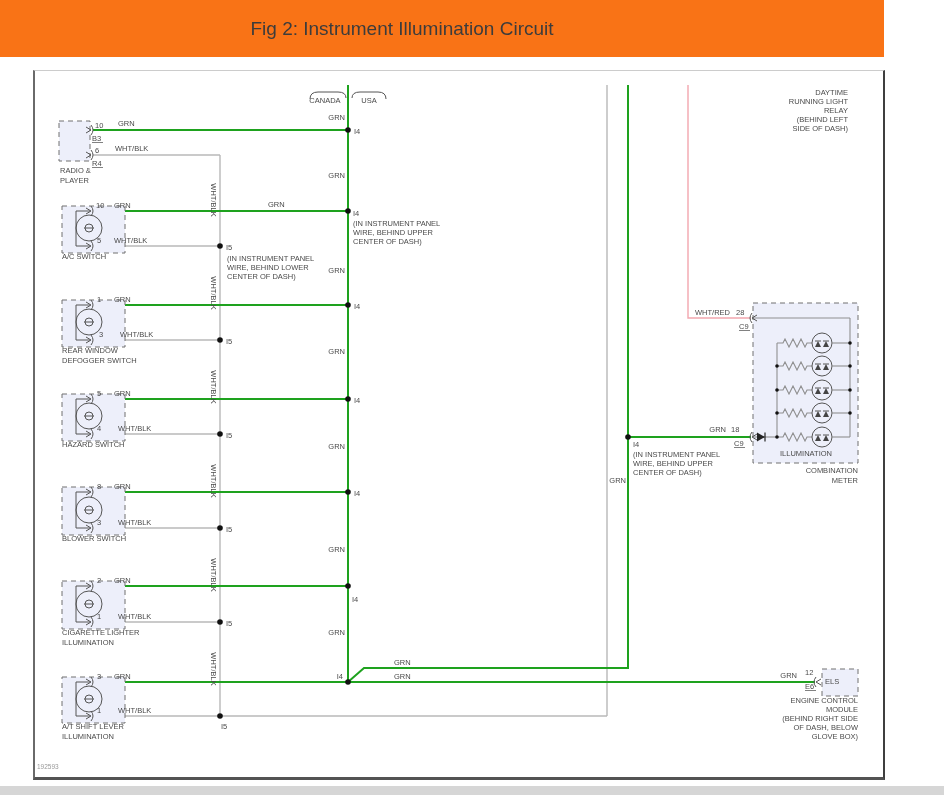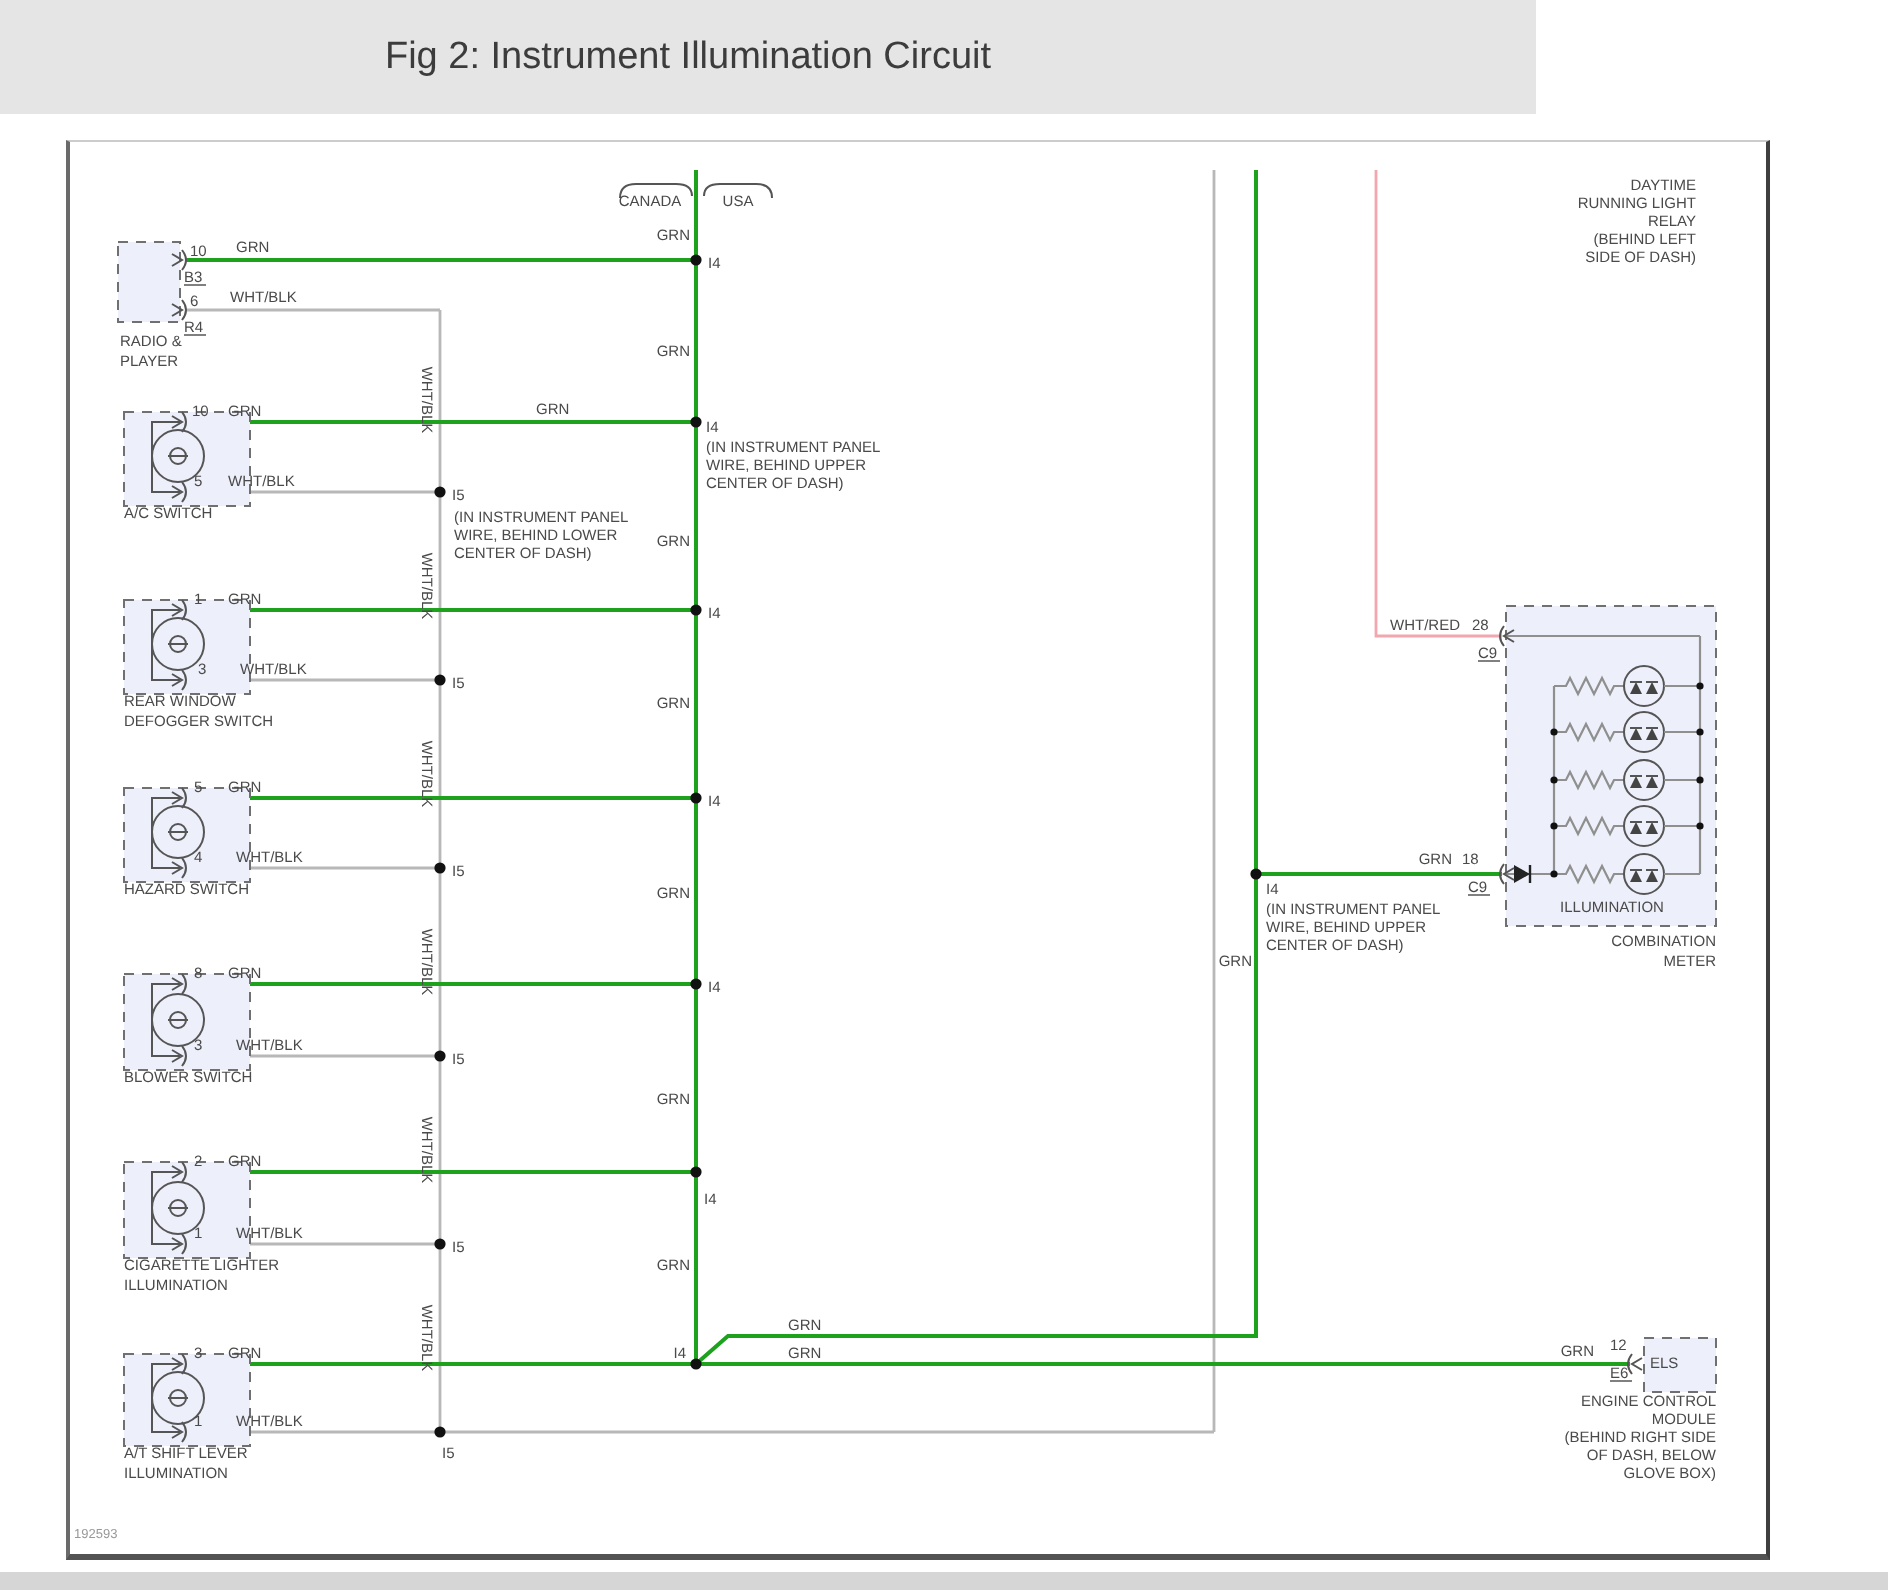--- a/index.html
+++ b/index.html
@@ -1,18 +1,18 @@
 <!DOCTYPE html>
 <html><head>
 <meta charset="utf-8">
 <style>
   html,body{margin:0;padding:0;background:#ffffff;}
   body{width:944px;height:795px;position:relative;overflow:hidden;
        font-family:"Liberation Sans",sans-serif;}
-  .banner{position:absolute;left:0;top:0;width:768px;height:57px;background:#e5e5e5;}
+  .banner{position:absolute;left:0;top:0;width:884px;height:57px;background:#f97316;}
   .banner .title{display:block;text-align:center;line-height:57px;font-size:19px;
        color:#3c3c3c;transform:translateX(-40px);}
   .frame{position:absolute;left:33px;top:70px;width:852px;height:710px;background:#ffffff;
        box-sizing:border-box;border-top:1px solid #cccccc;border-left:2px solid #6a6a6a;
        border-right:2px solid #3f3f3f;border-bottom:3px solid #535353;}
   .bottomstrip{position:absolute;left:0;top:786px;width:944px;height:9px;background:#d6d6d6;}
   svg.overlay{position:absolute;left:0;top:0;}
   svg text{font-family:"Liberation Sans",sans-serif;fill:#4a4a4a;}
   .lbl{font-size:7.5px;}
   .tiny{font-size:6.5px;fill:#999999;}

